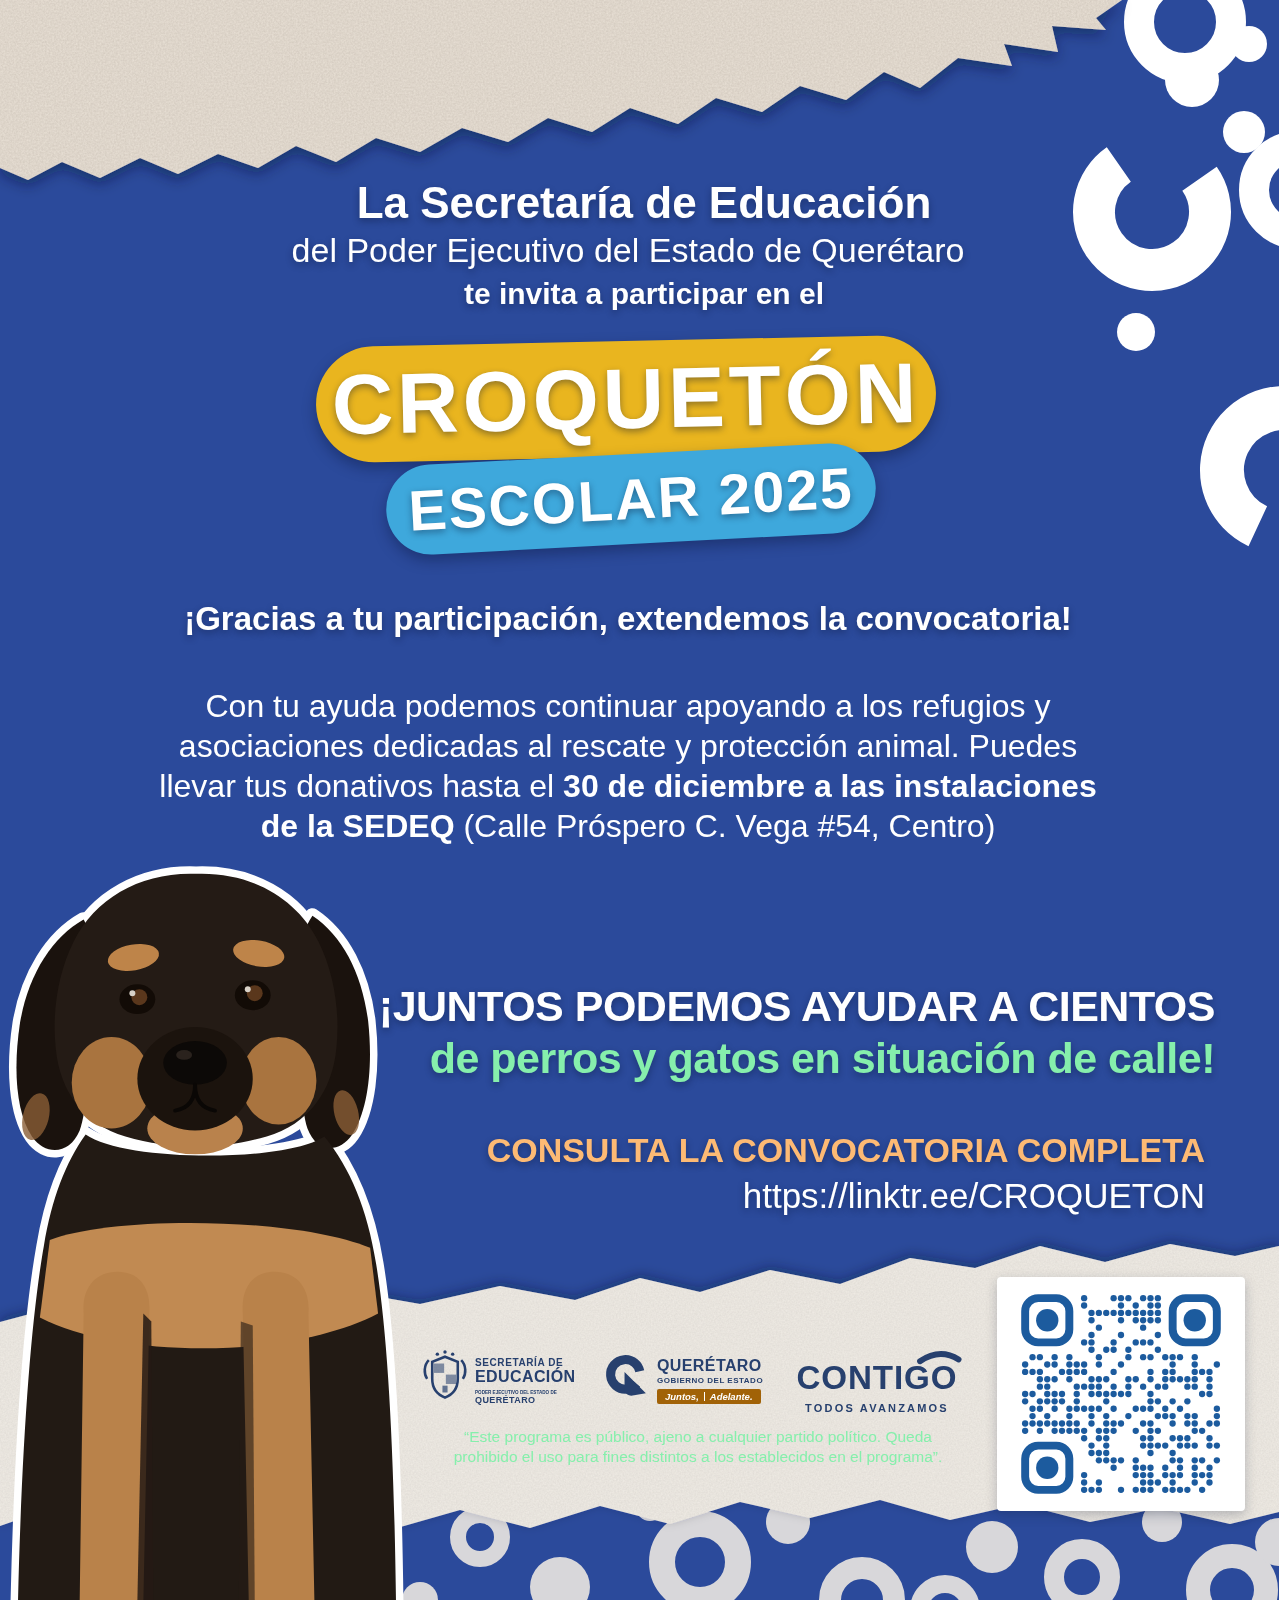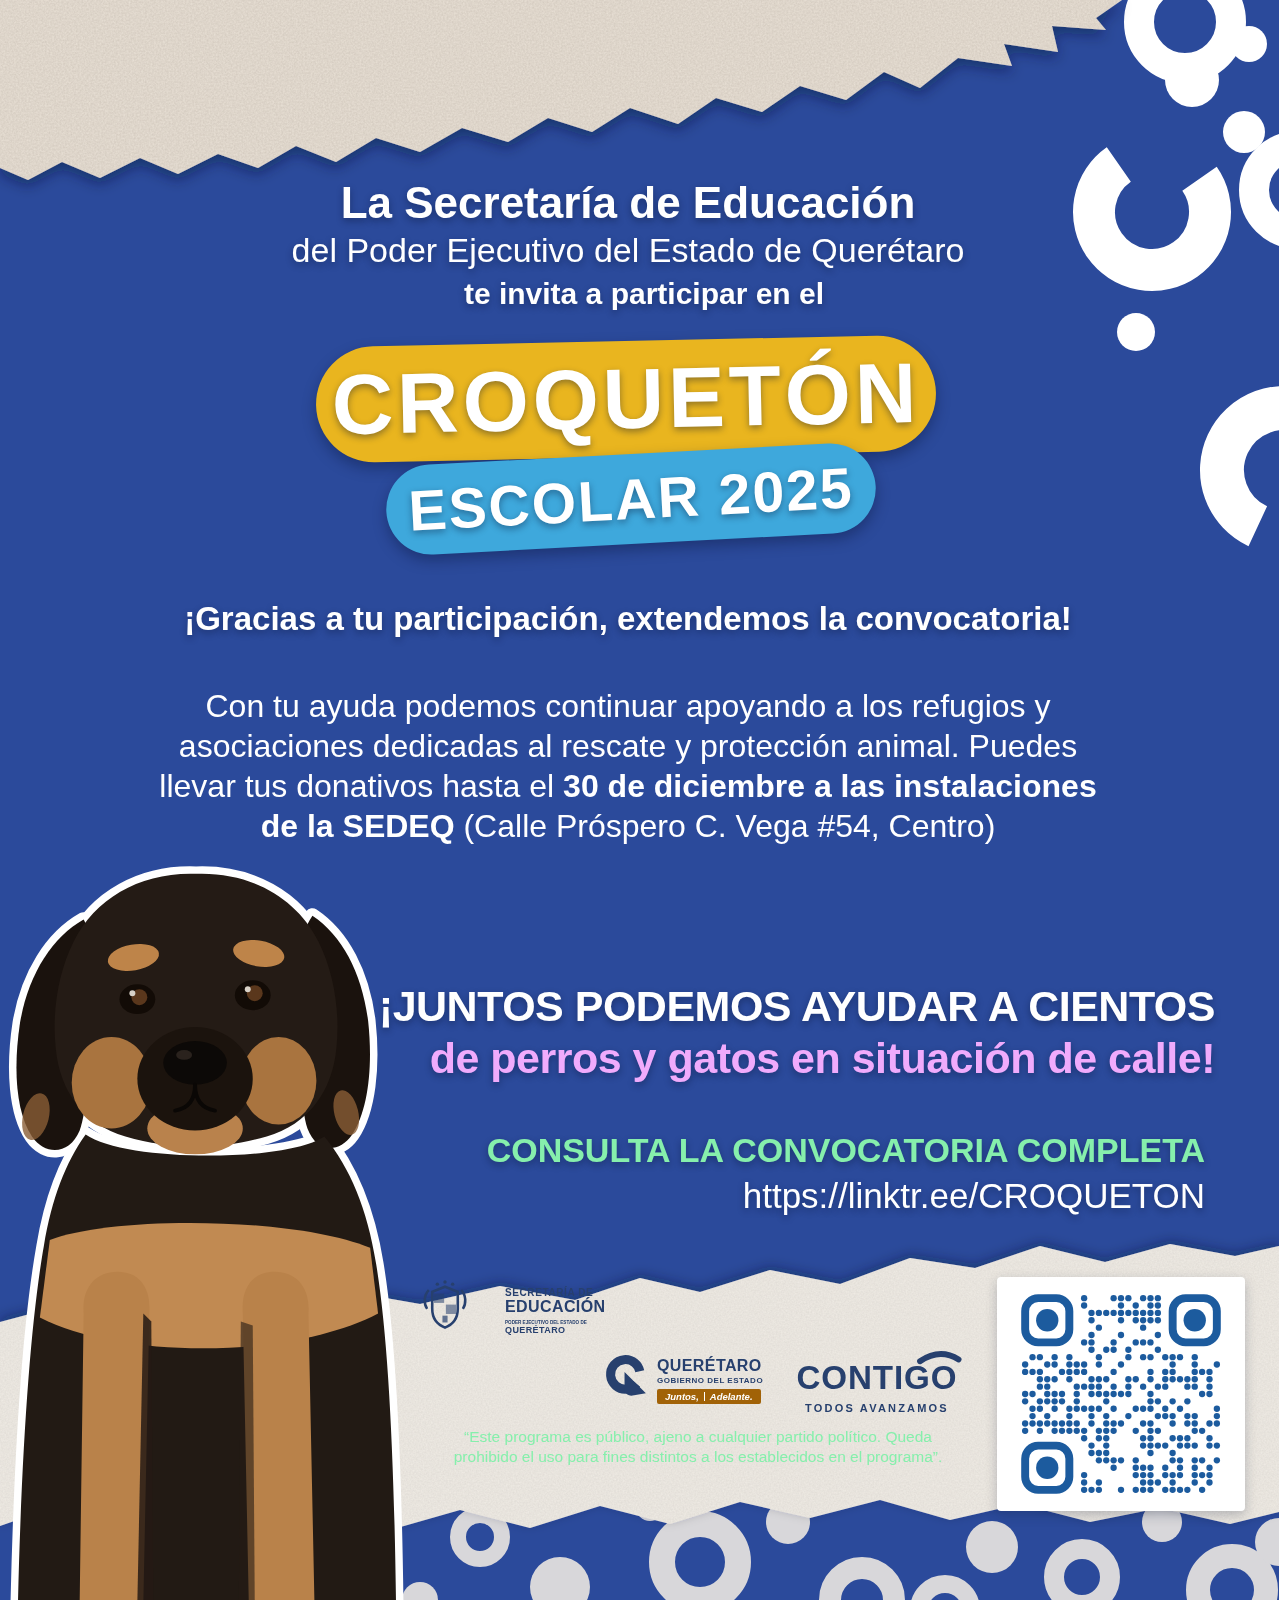--- a/index.html
+++ b/index.html
@@ -7,21 +7,21 @@
     position:relative;width:1279px;height:1600px;overflow:hidden;
     background:#2B4A9B;font-family:"Liberation Sans",sans-serif;
     -webkit-font-smoothing:antialiased;
   }
   .abs{position:absolute;}
   .center{text-align:center;}
   .white{color:#ffffff;}
   .tshadow{text-shadow:0 3px 7px rgba(8,18,48,.4);}
 
   
-  .hdr1{top:178px;left:0;width:1256px;font-size:44px;font-weight:800;letter-spacing:0;text-align:center;}
+  .hdr1{top:178px;left:16px;width:1256px;font-size:44px;font-weight:800;letter-spacing:0;text-align:center;}
   .hdr2{top:231px;left:0;width:1256px;font-size:34px;font-weight:400;}
   .hdr3{top:277px;left:0;width:1256px;font-size:30px;font-weight:800;padding-left:16px;}
 
   
   .badge{display:flex;align-items:center;justify-content:center;color:#fff;
          box-shadow:0 6px 14px rgba(5,15,45,.35);}
   .badge-croqueton{left:316px;top:341px;width:620px;height:116px;border-radius:58px;
          background:#E9B51F;transform:rotate(-1.2deg);
          font-size:85px;font-weight:800;letter-spacing:4px;}
   .badge-escolar{left:386px;top:454px;width:490px;height:90px;border-radius:45px;
@@ -29,28 +29,28 @@
          font-size:57px;font-weight:800;letter-spacing:2px;}
 
   .announce{top:600px;left:0;width:1256px;font-size:33px;font-weight:800;white-space:nowrap;}
 
   .para{top:686px;left:0;width:1256px;font-size:32px;font-weight:400;line-height:40px;}
   .para b{font-weight:800;}
   .para div{white-space:nowrap;}
 
   .cta1{top:980px;right:64px;text-align:right;line-height:52px;white-space:nowrap;}
   .cta1 .l1{font-size:43px;font-weight:800;color:#fff;letter-spacing:-0.5px;}
-  .cta1 .l2{font-size:43px;font-weight:800;color:#f0abfc;letter-spacing:-0.5px;}
+  .cta1 .l2{font-size:43px;font-weight:800;color:#86efac;letter-spacing:-0.5px;}
   .cta2{top:1128px;right:74px;text-align:right;line-height:45px;white-space:nowrap;}
-  .cta2 .l1{font-size:34px;font-weight:800;color:#86efac;}
+  .cta2 .l1{font-size:34px;font-weight:800;color:#fdba74;}
   .cta2 .l2{font-size:35px;font-weight:400;color:#fff;}
 
   
   .navy{color:#27406E;}
-  .logo-edu{left:422px;top:1279px;display:flex;align-items:flex-start;gap:30px;}
+  .logo-edu{left:422px;top:1349px;display:flex;align-items:flex-start;}
   .logo-edu .txt{margin-left:7px;padding-top:8px;}
   .logo-edu .dept{font-size:10px;font-weight:700;letter-spacing:.6px;}
   .logo-edu .name{font-size:16px;font-weight:800;letter-spacing:.4px;}
   .logo-edu .tiny1{font-size:4.6px;font-weight:600;margin-top:4px;}
   .logo-edu .tiny2{font-size:9px;font-weight:800;letter-spacing:.4px;}
 
   .logo-qro{left:604px;top:1352px;display:flex;align-items:flex-start;}
   .logo-qro .txt{margin-left:7px;padding-top:5px;}
   .logo-qro .name{font-size:16px;font-weight:800;letter-spacing:.4px;}
   .logo-qro .sub{font-size:8px;font-weight:700;letter-spacing:.5px;margin-top:1px;}

